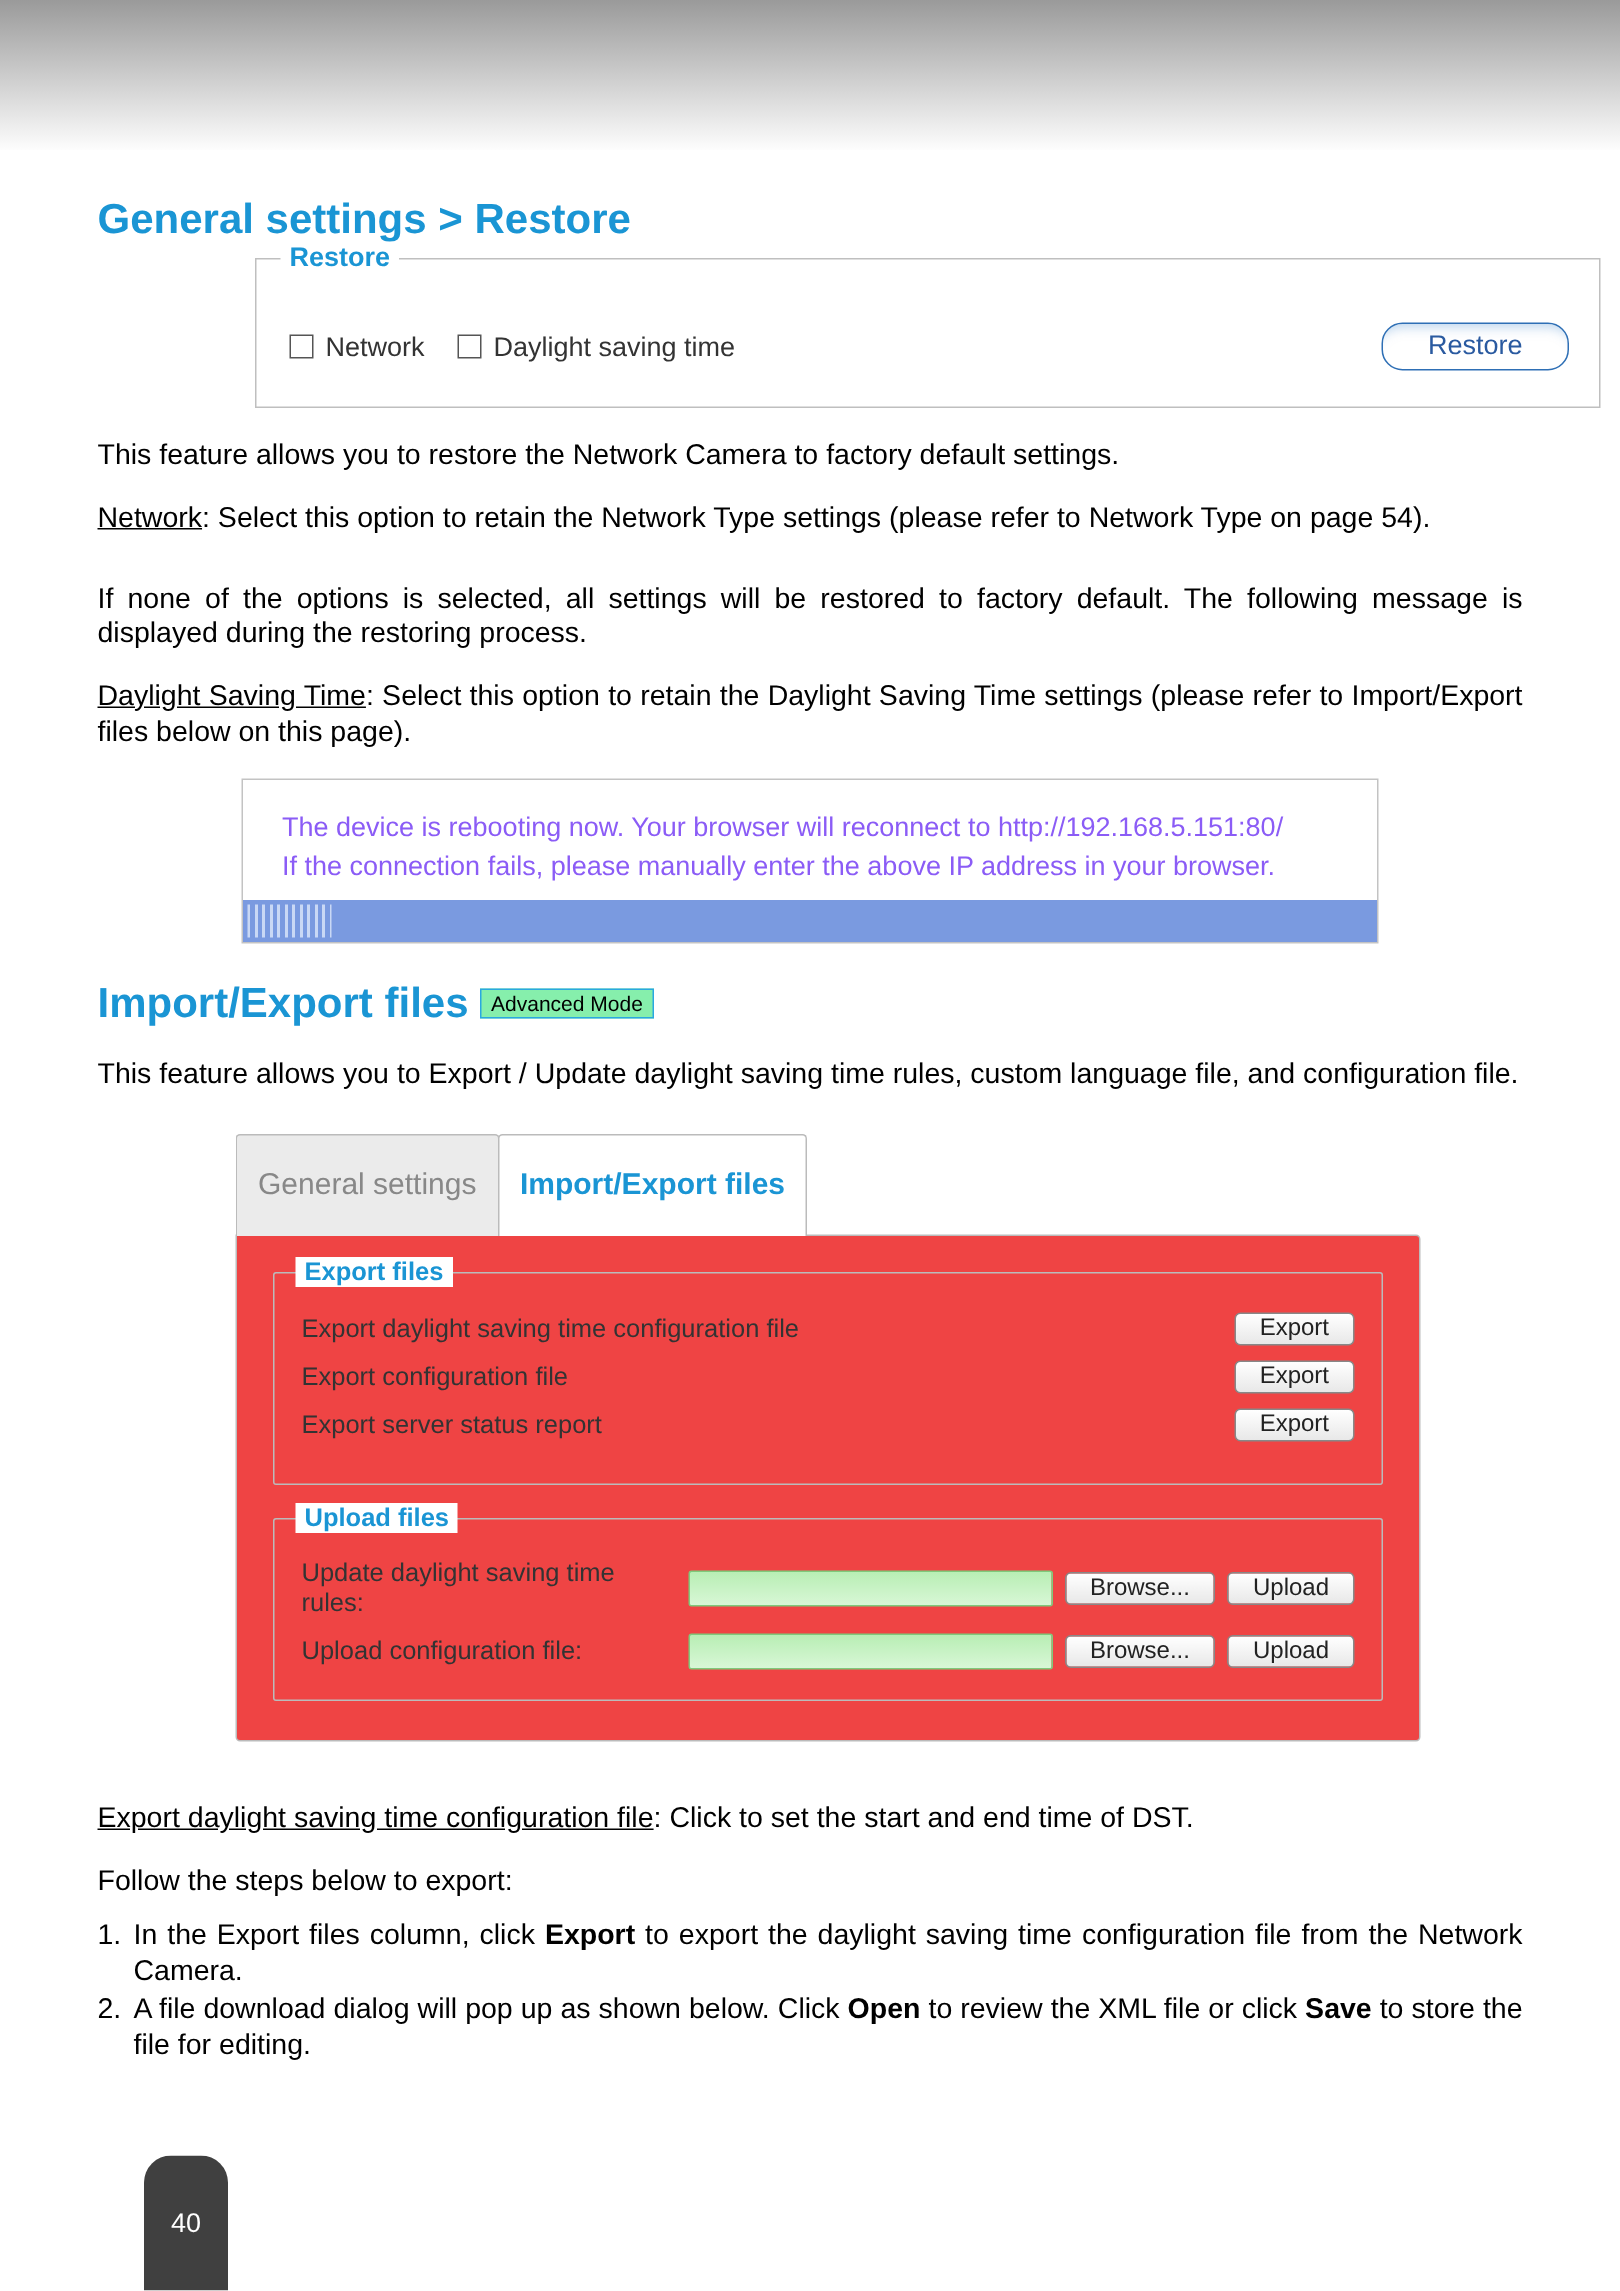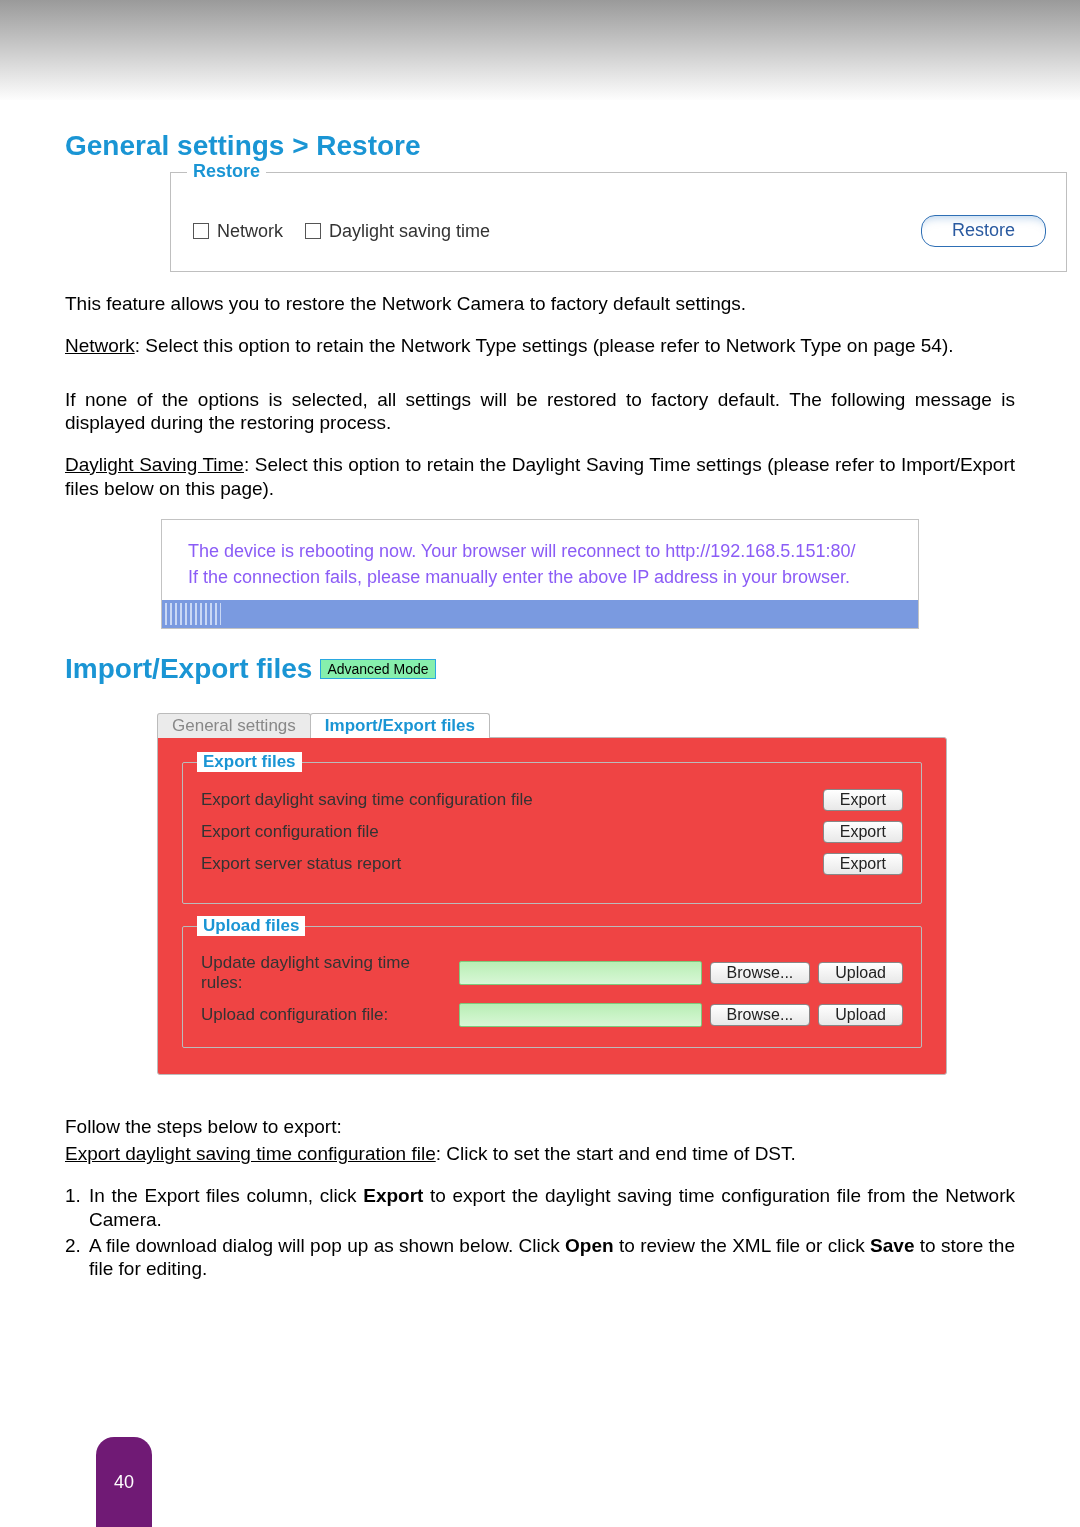--- a/index.html
+++ b/index.html
@@ -101,22 +101,22 @@
     margin:28px 0 0 92px;
     width:790px;
   }
   .tabs{
     display:flex;
   }
   .tab{
     border:1px solid #bbb;
     border-bottom:none;
     border-radius:3px 3px 0 0;
-    padding:2px 14px;
-    font-size:17px;
+    padding:22px 14px;
+    font-size:20px;
     margin-right:-1px;
     position:relative;
   }
   .tab.inactive{background:#ebebeb;color:#888;}
   .tab.active{background:#fff;color:#1a95d4;font-weight:bold;z-index:2;}
   .tab-body{
     border:1px solid #bbb;
     border-radius:0 3px 3px 3px;
     padding:24px 24px 26px 24px;
     margin-top:-1px;
@@ -157,21 +157,21 @@
   }
   
   .steps{margin:12px 0 0 0;}
   .steps .item{display:flex;margin:0 0 2px 0;text-align:justify;}
   .steps .num{flex:0 0 24px;}
   .steps .txt{flex:1;}
   
   .page-tab{
     position:fixed;
     left:96px;bottom:0;
-    background:#701a75;color:#fff;
+    background:#404040;color:#fff;
     width:56px;height:90px;
     border-radius:18px 18px 0 0;
     display:flex;align-items:center;justify-content:center;
     font-size:18px;
   }
   b{font-weight:bold;}
 </style>
 </head>
 <body>
 
@@ -220,20 +220,23 @@
     <div class="progress-outer">
       <div class="progress-inner"></div>
     </div>
   </div>
 
   <div class="section-row">
     <span class="sec-title">Import/Export files</span>
     <span class="badge">Advanced Mode</span>
   </div>
 
+  <div class="body-text">
+    <p>This feature allows you to Export / Update daylight saving time rules, custom language file, and configuration file.</p>
+  </div>
 
   <div class="tabs-widget">
     <div class="tabs">
       <div class="tab inactive">General settings</div>
       <div class="tab active">Import/Export files</div>
     </div>
     <div class="tab-body">
 
       <div class="inner-field">
         <span class="legend">Export files</span>
@@ -264,25 +267,25 @@
           <span class="upload-input"></span>
           <span class="small-btn">Browse...</span>
           <span class="small-btn">Upload</span>
         </div>
       </div>
 
     </div>
   </div>
 
   <div class="body-text" style="margin-top:40px;">
-    <p style="margin-bottom:4px;">Follow the steps below to export:</p>
-
     <p>
       <span class="u">Export daylight saving time configuration file</span><span>: Click to set the start and end time of DST.</span>
     </p>
+
+    <p style="margin-bottom:4px;">Follow the steps below to export:</p>
 
     <div class="steps">
       <div class="item">
         <span class="num">1.</span>
         <span class="txt">
           <span>In the Export files column, click </span><b>Export</b><span> to export the daylight saving time configuration file from the Network Camera.</span>
         </span>
       </div>
       <div class="item">
         <span class="num">2.</span>

